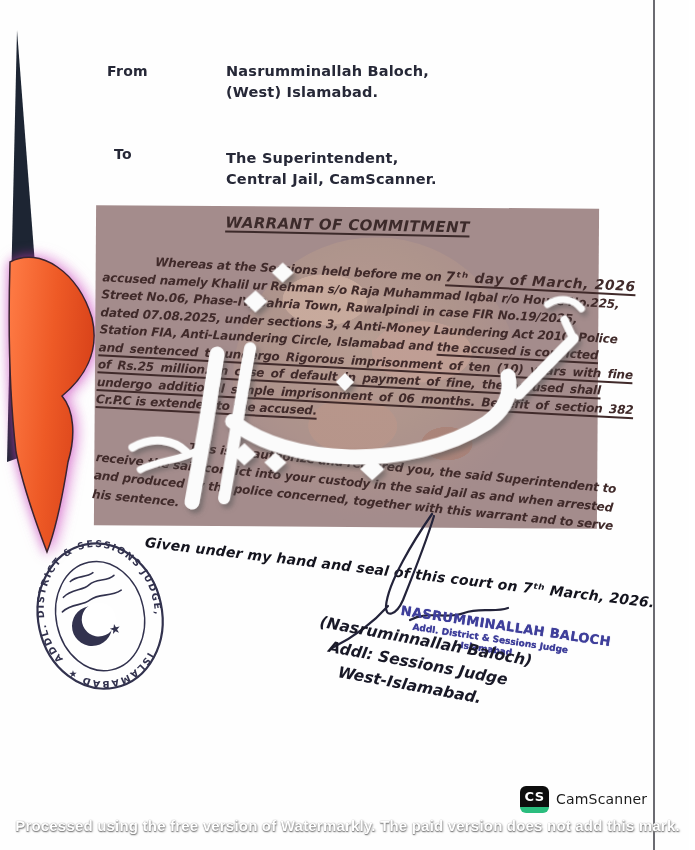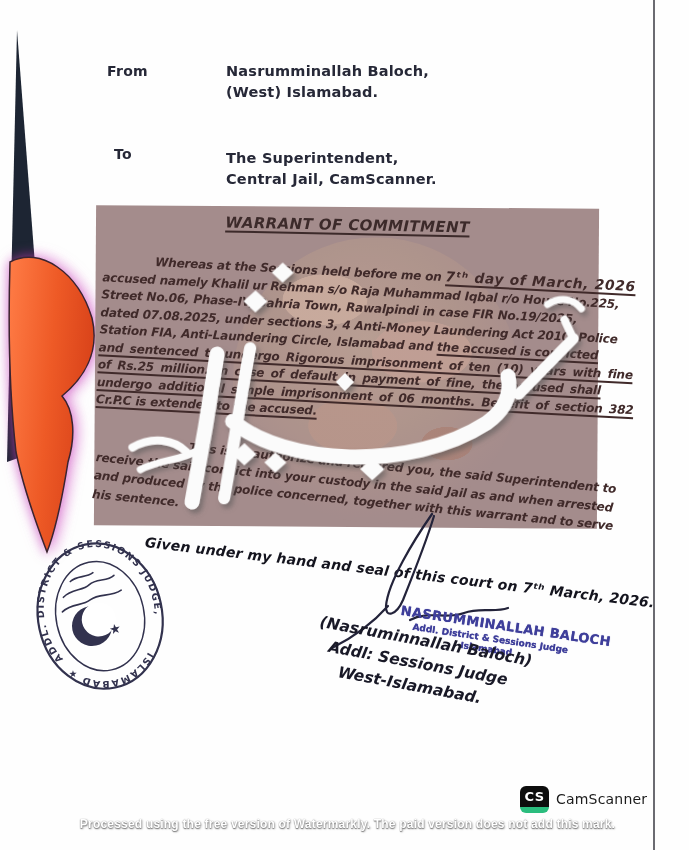--- a/index.html
+++ b/index.html
@@ -61,21 +61,21 @@
   
   .seal{position:absolute;left:18px;top:528px;transform:rotate(-12deg);}
   .seal-text{font-family:"DejaVu Sans",sans-serif;font-size:9.5px;font-weight:bold;letter-spacing:1.6px;fill:#32324e;}
   
   .cs-logo{position:absolute;left:520px;top:786px;width:29px;height:27px;border-radius:6px;
      background:linear-gradient(#0d0d0d 0 79%,#2bbd7e 79% 100%);color:#ffffff;
      font-size:13px;font-weight:bold;text-align:center;line-height:22px;letter-spacing:.5px;}
   .cs-text{position:absolute;left:556px;top:791px;font-size:14px;font-weight:normal;color:#1b1b1b;letter-spacing:.2px;}
   
   .wm{position:absolute;left:0;top:817px;width:695px;text-align:center;
-     font-family:"Liberation Sans",sans-serif;font-size:12px;font-weight:bold;color:#ffffff;letter-spacing:.2px;
+     font-family:"Liberation Sans",sans-serif;font-size:15px;font-weight:bold;color:#ffffff;letter-spacing:.2px;
      text-shadow:0 1px 1px rgba(125,125,125,.95),1px 1px 2px rgba(150,150,150,.85),0 0 1px rgba(120,120,120,.8);}
 </style>
 </head>
 <body>
 
 <div class="page">
 
   <svg class="left-art" width="135" height="625" viewBox="0 0 135 625">
     <defs>
       <linearGradient id="thumbGrad" x1="0" y1="0" x2="1" y2="0.3">

